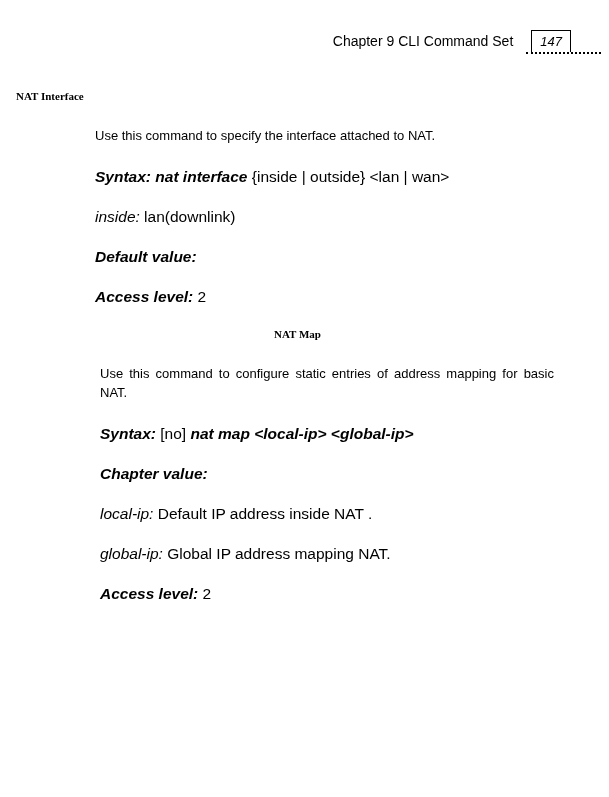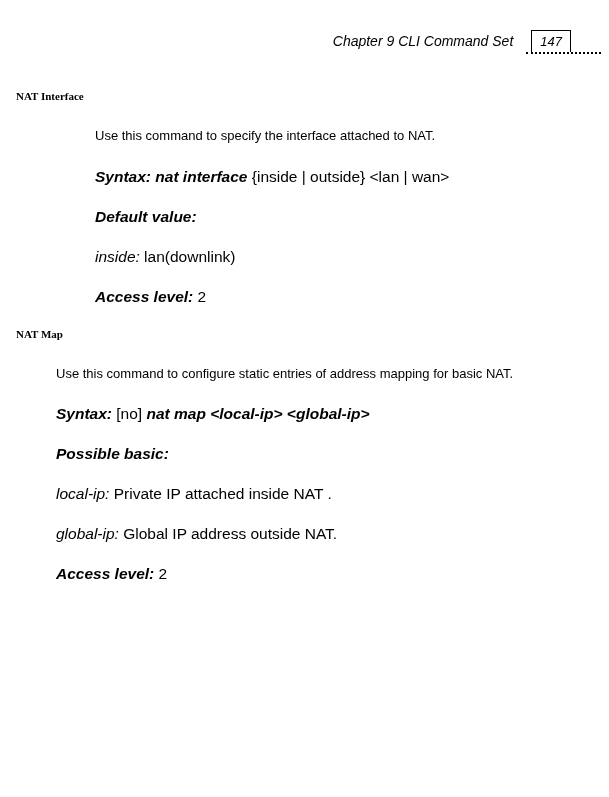--- a/index.html
+++ b/index.html
@@ -17,21 +17,20 @@
       padding: 30px 30px 20px 0;
     }
     .header {
       display: flex;
       justify-content: flex-end;
       align-items: center;
       margin-bottom: 8px;
       padding-right: 8px;
     }
     .chapter-title {
-      font-style: italic;
       font-size: 14px;
       margin-right: 18px;
     }
     .page-box {
       border-top: 1.5px solid #000;
       border-left: 1.5px solid #000;
       border-right: 1.5px solid #000;
       padding: 3px 8px 3px 8px;
       font-style: italic;
       font-size: 13px;
@@ -77,23 +76,24 @@
     }
     .italic {
       font-style: italic;
     }
     .label-line {
       font-size: 15.5px;
       margin-bottom: 22px;
     }
     .second-section {
       margin-top: 8px;
+      text-align: center;
     }
     .body-block-2 {
-      margin-left: 56px;
+      margin-left: 100px;
       margin-right: 25px;
     }
   </style>
 </head>
 <body>
 
 <div class="header">
   <span class="chapter-title">Chapter 9 CLI Command Set</span>
   <span class="page-box">147</span>
 </div>
@@ -103,49 +103,49 @@
 
   <div class="section-heading">NAT Interface</div>
 
   <div class="body-block">
     <div class="para">Use this command to specify the interface attached to NAT.</div>
 
     <div class="syntax-line">
       <span class="bold">Syntax: nat interface</span><span> {inside | outside} &lt;lan | wan&gt;</span>
     </div>
 
-    <div class="label-line bold">Default value:</div>
-
     <div class="label-line">
       <span class="italic">inside:</span><span> lan(downlink)</span>
     </div>
+
+    <div class="label-line bold">Default value:</div>
 
 
     <div class="label-line">
       <span class="bold">Access level:</span><span> 2</span>
     </div>
   </div>
 
   <div class="section-heading second-section">NAT Map</div>
 
   <div class="body-block-2">
     <div class="para para-justify">Use this command to configure static entries of address mapping for basic NAT.</div>
 
     <div class="syntax-line">
       <span class="bold">Syntax:</span><span> [no] </span><span class="bold">nat map &lt;local-ip&gt; &lt;global-ip&gt;</span>
     </div>
 
-    <div class="label-line bold">Possible basic:</div>
+    <div class="label-line bold">Chapter value:</div>
 
     <div class="label-line">
-      <span class="italic">local-ip:</span><span>  Private IP attached inside NAT .</span>
+      <span class="italic">local-ip:</span><span>  Default IP address inside NAT .</span>
     </div>
 
     <div class="label-line">
-      <span class="italic">global-ip:</span><span> Global IP address outside NAT.</span>
+      <span class="italic">global-ip:</span><span> Global IP address mapping NAT.</span>
     </div>
 
     <div class="label-line">
       <span class="bold">Access level:</span><span> 2</span>
     </div>
   </div>
 
 </div>
 
 </body></html>

